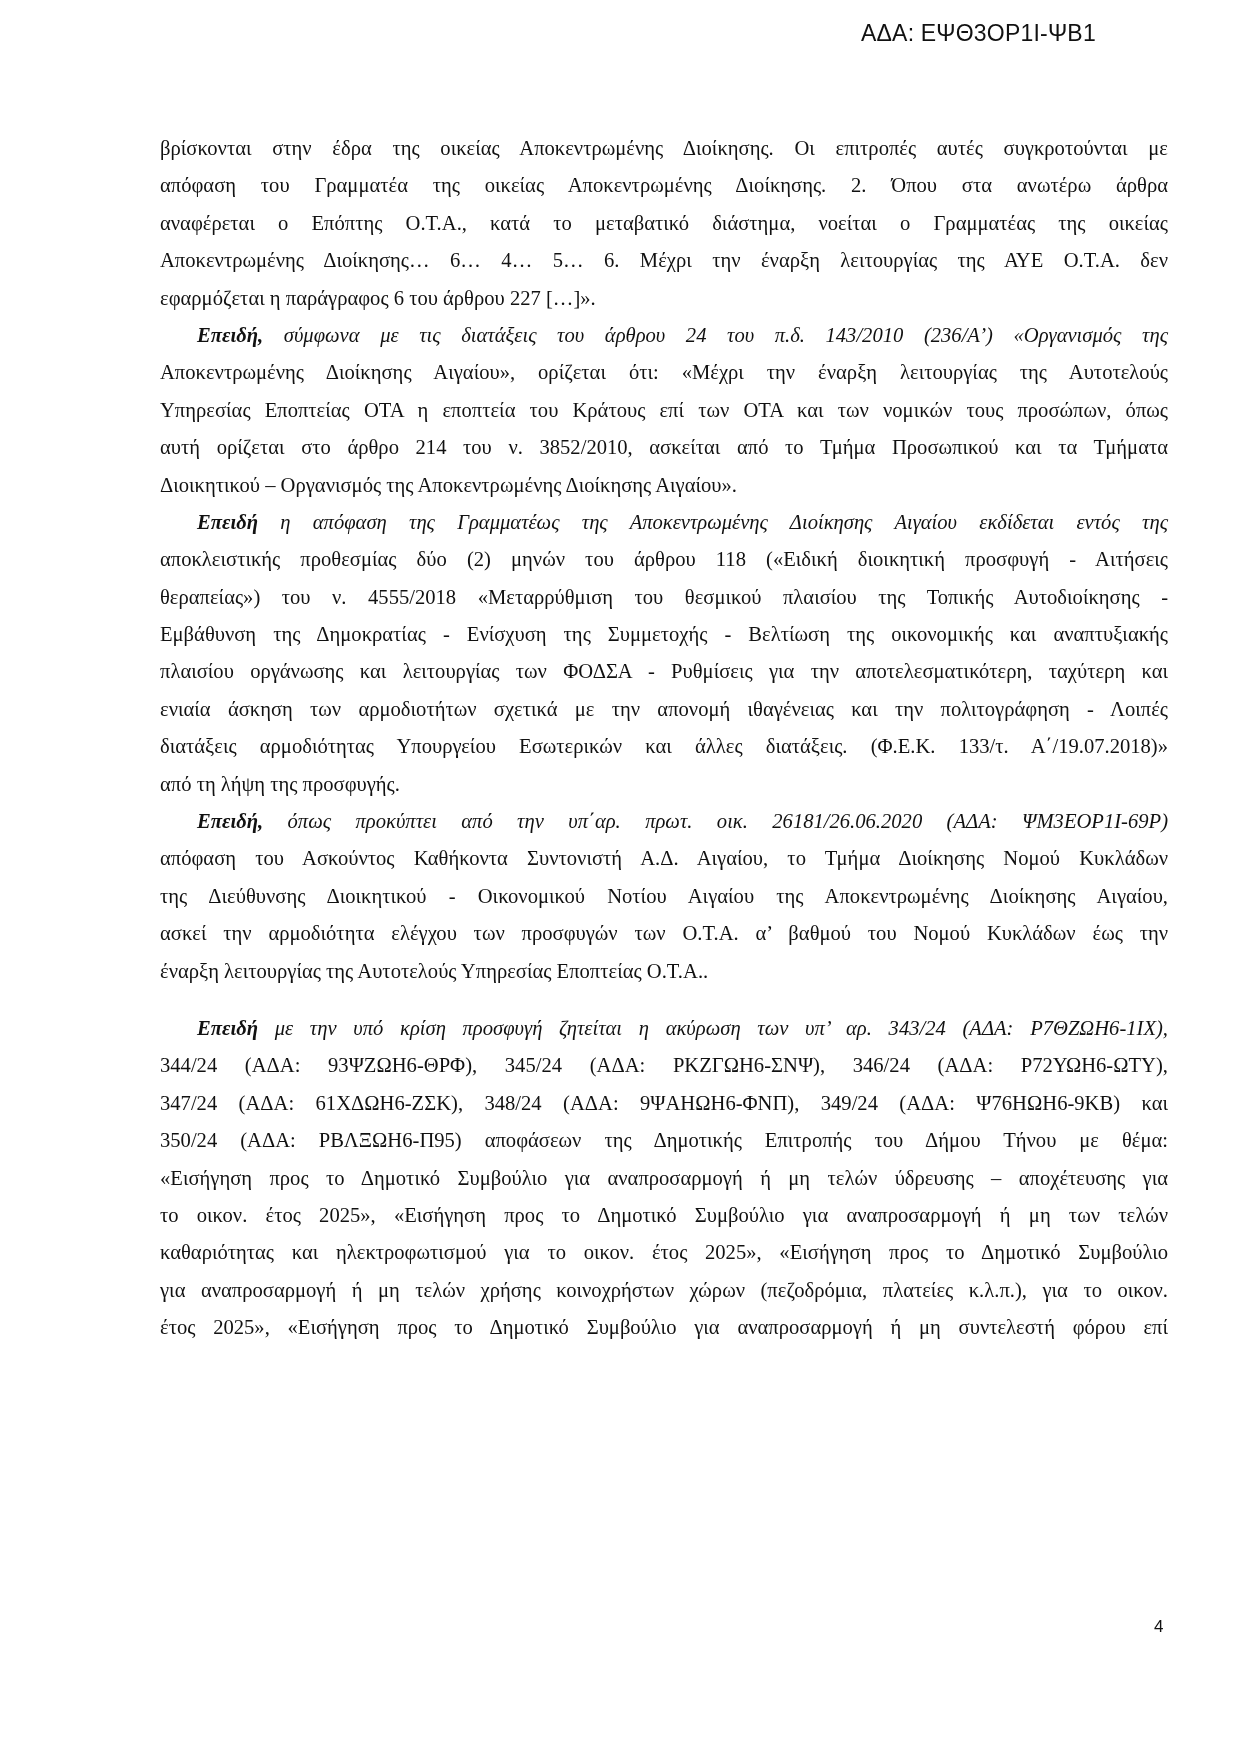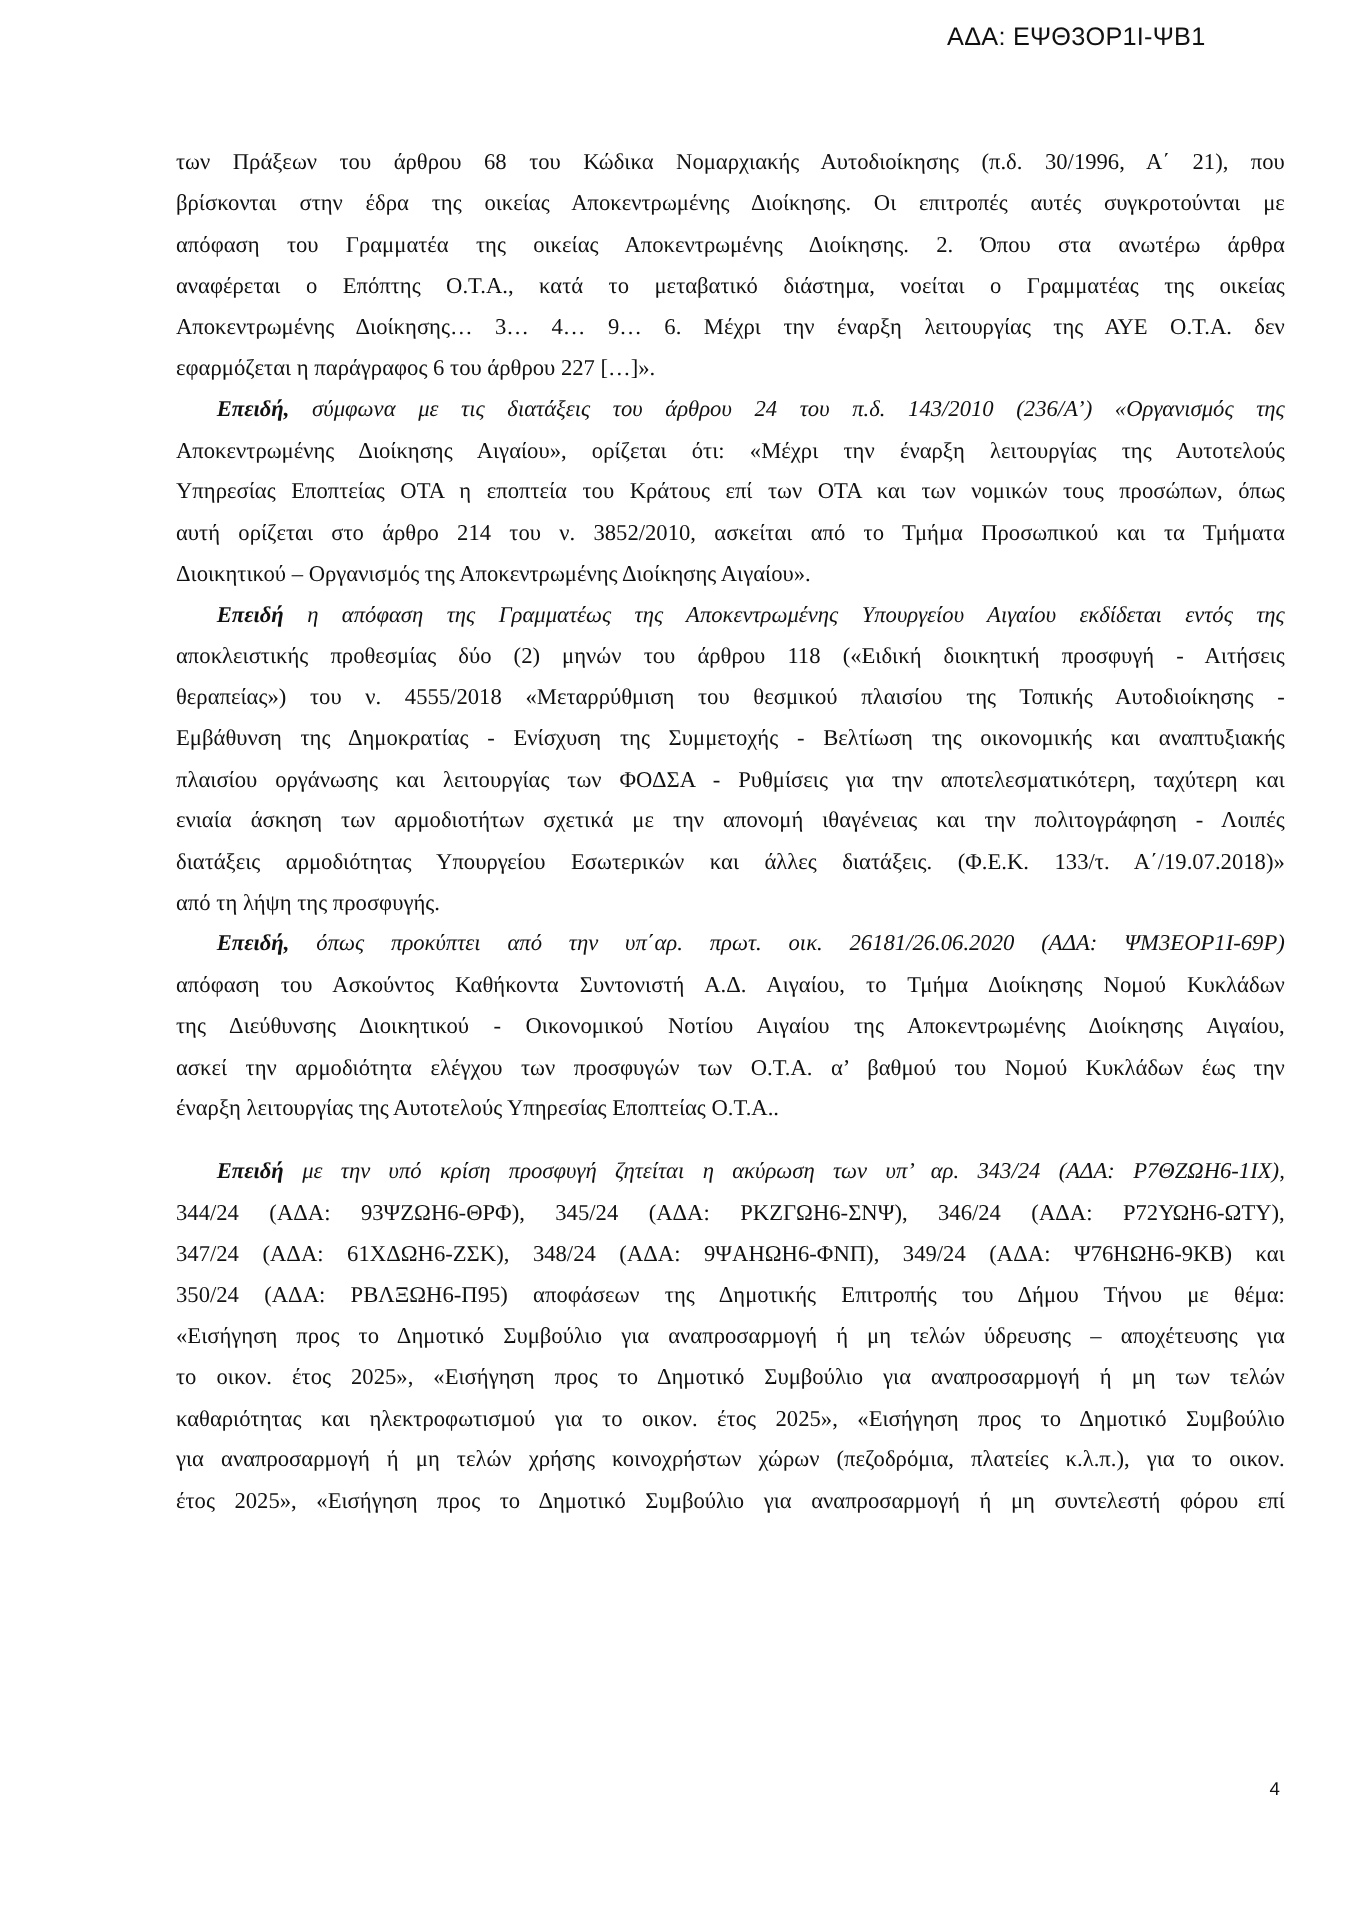--- a/index.html
+++ b/index.html
@@ -33,38 +33,37 @@
   </style>
 </head>
 <body>
 
 <div class="page">
   <div class="ada-header">ΑΔΑ: ΕΨΘ3ΟΡ1Ι-ΨΒ1</div>
 
   <div class="body-text">
 
     <div class="para">
-      <span class="line">των Πράξεων του άρθρου 68 του Κώδικα Νομαρχιακής Αυτοδιοίκησης (π.δ. 30/1996, Α΄ 21), που</span>
       <span class="line">βρίσκονται στην έδρα της οικείας Αποκεντρωμένης Διοίκησης. Οι επιτροπές αυτές συγκροτούνται με</span>
       <span class="line">απόφαση του Γραμματέα της οικείας Αποκεντρωμένης Διοίκησης. 2. Όπου στα ανωτέρω άρθρα</span>
       <span class="line">αναφέρεται ο Επόπτης Ο.Τ.Α., κατά το μεταβατικό διάστημα, νοείται ο Γραμματέας της οικείας</span>
-      <span class="line">Αποκεντρωμένης Διοίκησης… 3… 4… 9… 6. Μέχρι την έναρξη λειτουργίας της ΑΥΕ Ο.Τ.Α. δεν</span>
+      <span class="line">Αποκεντρωμένης Διοίκησης… 6… 4… 5… 6. Μέχρι την έναρξη λειτουργίας της ΑΥΕ Ο.Τ.Α. δεν</span>
       <span class="line last">εφαρμόζεται η παράγραφος 6 του άρθρου 227 […]».</span>
     </div>
 
     <div class="para">
       <span class="line indent"><b>Επειδή,</b><span class="txt"> σύμφωνα με τις διατάξεις του άρθρου 24 του π.δ. 143/2010 (236/Α’) «Οργανισμός της</span></span>
       <span class="line">Αποκεντρωμένης Διοίκησης Αιγαίου», ορίζεται ότι: «Μέχρι την έναρξη λειτουργίας της Αυτοτελούς</span>
       <span class="line">Υπηρεσίας Εποπτείας ΟΤΑ η εποπτεία του Κράτους επί των ΟΤΑ και των νομικών τους προσώπων, όπως</span>
       <span class="line">αυτή ορίζεται στο άρθρο 214 του ν. 3852/2010, ασκείται από το Τμήμα Προσωπικού και τα Τμήματα</span>
       <span class="line last">Διοικητικού – Οργανισμός της Αποκεντρωμένης Διοίκησης Αιγαίου».</span>
     </div>
 
     <div class="para">
-      <span class="line indent"><b>Επειδή</b><span class="txt"> η απόφαση της Γραμματέως της Αποκεντρωμένης Υπουργείου Αιγαίου εκδίδεται εντός της</span></span>
+      <span class="line indent"><b>Επειδή</b><span class="txt"> η απόφαση της Γραμματέως της Αποκεντρωμένης Διοίκησης Αιγαίου εκδίδεται εντός της</span></span>
       <span class="line">αποκλειστικής προθεσμίας δύο (2) μηνών του άρθρου 118 («Ειδική διοικητική προσφυγή - Αιτήσεις</span>
       <span class="line">θεραπείας») του ν. 4555/2018 «Μεταρρύθμιση του θεσμικού πλαισίου της Τοπικής Αυτοδιοίκησης -</span>
       <span class="line">Εμβάθυνση της Δημοκρατίας - Ενίσχυση της Συμμετοχής - Βελτίωση της οικονομικής και αναπτυξιακής</span>
       <span class="line">πλαισίου οργάνωσης και λειτουργίας των ΦΟΔΣΑ - Ρυθμίσεις για την αποτελεσματικότερη, ταχύτερη και</span>
       <span class="line">ενιαία άσκηση των αρμοδιοτήτων σχετικά με την απονομή ιθαγένειας και την πολιτογράφηση - Λοιπές</span>
       <span class="line">διατάξεις αρμοδιότητας Υπουργείου Εσωτερικών και άλλες διατάξεις. (Φ.Ε.Κ. 133/τ. Α΄/19.07.2018)»</span>
       <span class="line last">από τη λήψη της προσφυγής.</span>
     </div>
 
     <div class="para">

